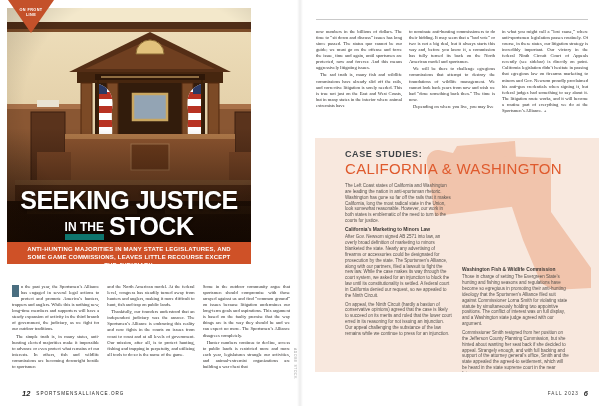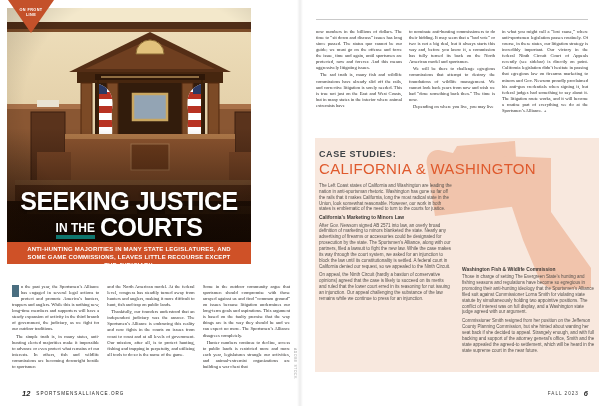--- a/index.html
+++ b/index.html
@@ -12,21 +12,21 @@
           background:linear-gradient(90deg,rgba(0,0,0,0) 0%,rgba(0,0,0,0.07) 50%,rgba(0,0,0,0) 100%);
           pointer-events:none;}
 
   
   .photo{position:absolute;left:7px;top:8px;width:244px;height:256px;overflow:hidden;background:#be185d;}
   .photo svg{display:block;}
   .title-block{position:absolute;left:0;right:0;bottom:24px;text-align:center;color:#fff;
                font-weight:800;letter-spacing:-0.5px;text-shadow:0 1px 3px rgba(0,0,0,0.65);line-height:1;}
   .title-l1{font-size:25px;}
   .title-l2{margin-top:1px;font-size:25px;}
-  .title-inthe{display:inline-block;font-size:12px;vertical-align:4px;border-bottom:4px solid #0f766e;
+  .title-inthe{display:inline-block;font-size:12px;vertical-align:4px;border-bottom:6px solid #0f766e;
                padding-bottom:1px;margin-right:5px;letter-spacing:0;}
   .deck{position:absolute;left:0;right:0;bottom:0;height:22px;background:#cf5127;color:#fff;
         font-size:6px;font-weight:700;line-height:1.35;text-align:center;padding:3px 14px 0 14px;
         letter-spacing:0.2px;box-sizing:border-box;}
   .badge{position:absolute;left:8px;top:0;width:46px;height:33px;background:#c4512a;
          clip-path:polygon(0 0,100% 0,50% 100%);color:#fff;text-align:center;
          font-size:3.8px;font-weight:700;letter-spacing:0.4px;padding-top:8px;box-sizing:border-box;
          line-height:1.3;z-index:3;}
 
   
@@ -46,21 +46,21 @@
   .footer-left .site{margin-left:6px;}
   .footer-right .season{margin-right:5px;color:#3a3a3a;}
 
   
   .top-rule{position:absolute;left:16px;top:19px;width:272px;height:1px;background:#c9c9c9;}
   .rcols{position:absolute;left:16px;top:29px;width:272px;height:94px;display:flex;gap:7px;}
   .rcols .bcol{flex:1;}
 
   
   .casebox{position:absolute;left:15px;top:138px;width:284px;height:234px;background:#f8e8de;
-           box-sizing:border-box;padding:11px 4px;overflow:hidden;}
+           box-sizing:border-box;padding:11px 30px;overflow:hidden;}
   .cs-map{position:absolute;right:6px;top:2px;z-index:0;}
   .cs-kicker{position:relative;z-index:1;font-size:9px;font-weight:800;color:#3e4347;letter-spacing:0.6px;}
   .cs-title{position:relative;z-index:1;font-size:15px;font-weight:400;color:#df5a2d;letter-spacing:0.3px;
             margin-top:1px;}
   .cs-cols{position:relative;z-index:1;display:flex;gap:10px;margin-top:6px;}
   .cs-col{flex:1;overflow:hidden;font-size:4.5px;line-height:1.3;color:#55504c;}
   .cs-col p{margin:0 0 3px 0;}
   .cs-col h4{margin:0 0 1px 0;font-size:4.9px;color:#3c3835;font-weight:800;}
   .map-spacer{height:84px;}
 </style>
@@ -160,21 +160,21 @@
         <rect x="0" y="193" width="286" height="63" fill="#2a1608"></rect>
         <rect x="20" y="198" width="110" height="8" fill="#3c2410"></rect>
         <rect x="158" y="198" width="110" height="8" fill="#3c2410"></rect>
         <rect x="0" y="120" width="286" height="136" fill="url(#fade)"></rect>
         <rect width="286" height="256" fill="url(#vig)"></rect>
       </svg>
 
       <div class="title-block">
         <div class="title-l1">SEEKING JUSTICE</div>
         <div class="title-l2">
-          <span class="title-inthe">IN THE</span><span>COURTS</span>
+          <span class="title-inthe">IN THE</span><span>STOCK</span>
         </div>
       </div>
 
       <div class="deck">ANTI-HUNTING MAJORITIES IN MANY STATE LEGISLATURES, AND SOME GAME COMMISSIONS, LEAVES LITTLE RECOURSE EXCEPT THE JUDICIARY.</div>
     </div>
 
     <div class="badge">
       <div>ON FRONT</div>
       <div>LINE</div>
     </div>

